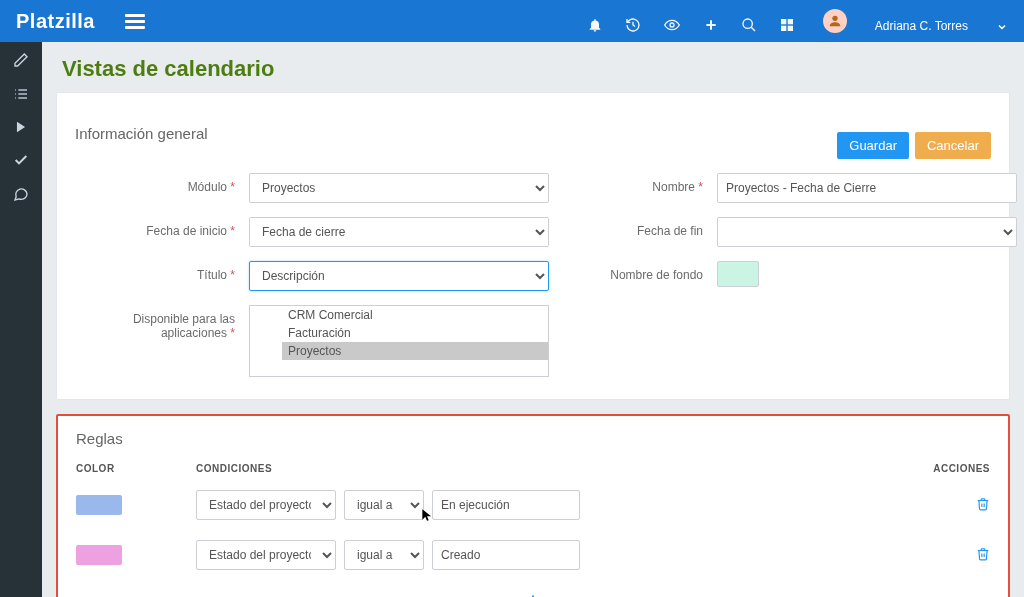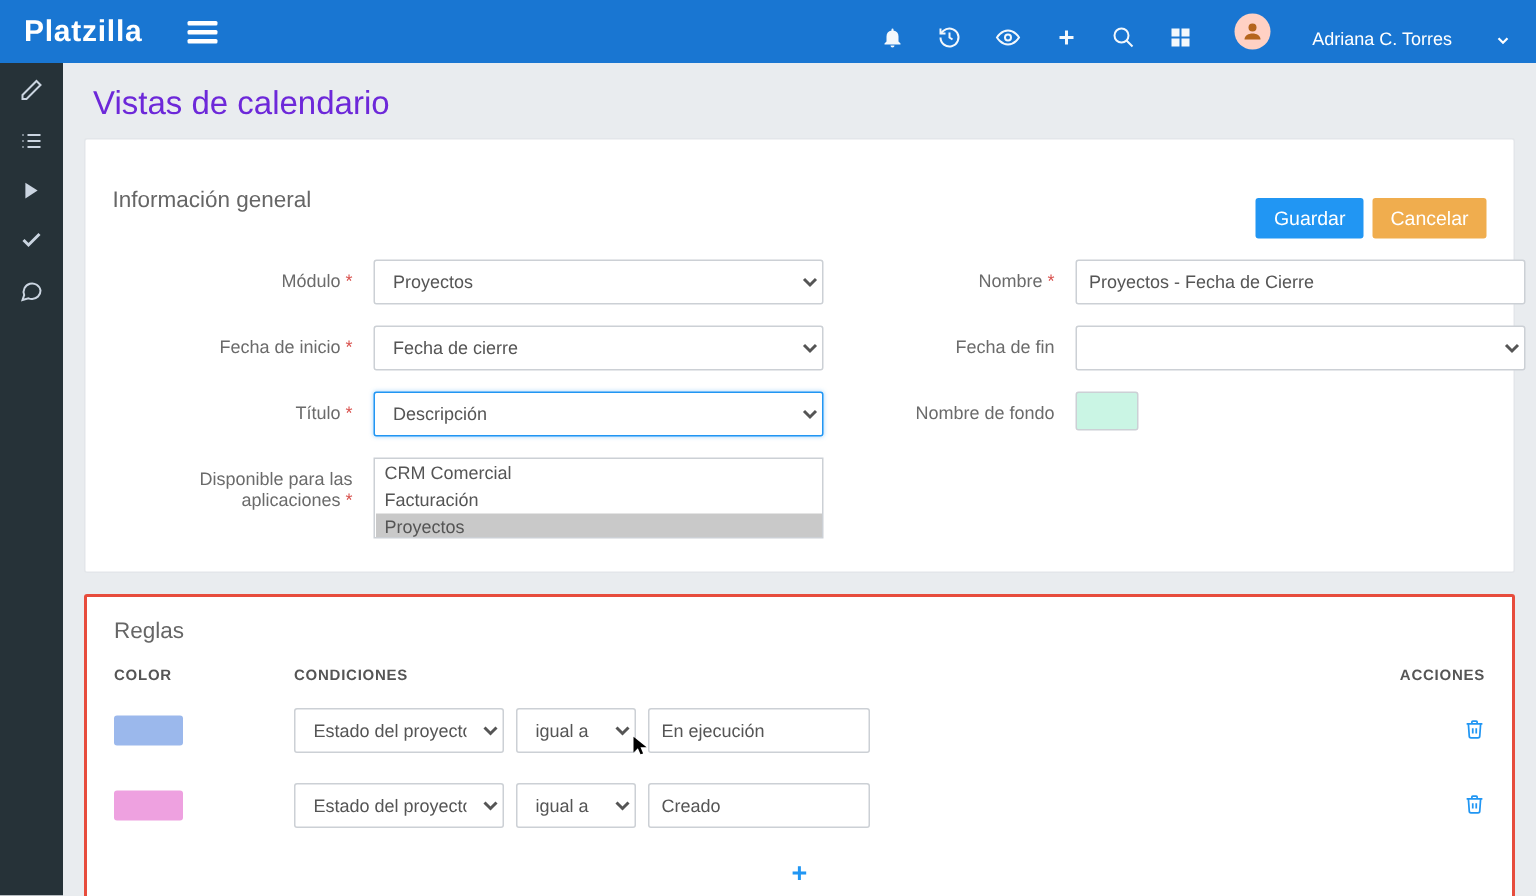--- a/index.html
+++ b/index.html
@@ -14,37 +14,37 @@
 .avatar { width: 24px; height: 24px; border-radius: 50%; background: #ffd1c4; display: inline-flex; align-items: center; justify-content: center; margin-left: 6px; }
 .avatar svg { width: 16px; height: 16px; }
 .username { font-size: 12px; margin-left: 6px; }
 .chev { margin-left: 6px; }
 
 .shell { display: flex; height: calc(100vh - 42px); }
 .sidebar { width: 42px; background: #263238; display: flex; flex-direction: column; align-items: center; padding-top: 10px; gap: 18px; }
 .sidebar .sicon { color: #cbd5e1; cursor: pointer; }
 
 .main { flex: 1; overflow: auto; padding: 8px 14px 20px 14px; }
-.page-title { color: #6d28d9; font-size: 22px; font-weight: 400; margin: 6px 6px 10px 6px; }
+.page-title { color: #4d7c0f; font-size: 22px; font-weight: 700; margin: 6px 6px 10px 6px; }
 
 .panel { background: #fff; border: 1px solid #e3e6ea; border-radius: 2px; padding: 14px 18px 22px 18px; margin-bottom: 14px; }
 .panel-header { display: flex; align-items: center; margin-bottom: 14px; gap: 24px; }
 .panel-title { font-size: 15px; color: #666; font-weight: 400; }
 .panel-header .actions { margin-left: auto; display: flex; gap: 6px; }
 .btn { border: none; padding: 6px 12px; font-size: 13px; border-radius: 2px; cursor: pointer; color: #fff; margin-top: 25px; }
 .btn-primary { background: #2196f3; }
 .btn-warning { background: #f0ad4e; }
 
 .form-grid { display: grid; grid-template-columns: 160px 300px 140px 300px; column-gap: 14px; row-gap: 14px; align-items: start; }
 .flabel { text-align: right; font-size: 12px; color: #6b6b6b; padding-top: 7px; }
 .req { color: #d9534f; }
 .fcontrol { }
 select, input[type=text] { width: 100%; height: 30px; border: 1px solid #ccd0d5; border-radius: 2px; padding: 0 8px; font-size: 12px; background: #fff; color: #555; }
 select.focus-blue { border: 1px solid #2196f3; box-shadow: 0 0 3px rgba(33,150,243,0.35); }
-.multiselect { width: 100%; height: 54px; border: 1px solid #ccd0d5; overflow-y: auto; font-size: 12px; }
+.multiselect { width: 100%; height: 72px; border: 1px solid #ccd0d5; overflow-y: auto; font-size: 12px; padding-left: 32px; }
 .multiselect .opt { padding: 2px 6px; cursor: pointer; }
 .multiselect .opt.selected { background: #c9c9c9; }
 .swatch-bg { width: 42px; height: 26px; background: #caf5e4; border: 1px solid #ccd0d5; border-radius: 2px; }
 
 .rules-panel { background: #fff; border: 2px solid #e74c3c; border-radius: 2px; padding: 14px 18px 22px 18px; }
 .rules-title { font-size: 15px; color: #666; margin-bottom: 16px; }
 .rules-head { display: flex; font-size: 10px; font-weight: 600; letter-spacing: 0.5px; color: #555; padding-bottom: 6px; }
 .rules-head .h-color { width: 120px; }
 .rules-head .h-cond { flex: 1; }
 .rules-head .h-act { width: 70px; text-align: right; }

